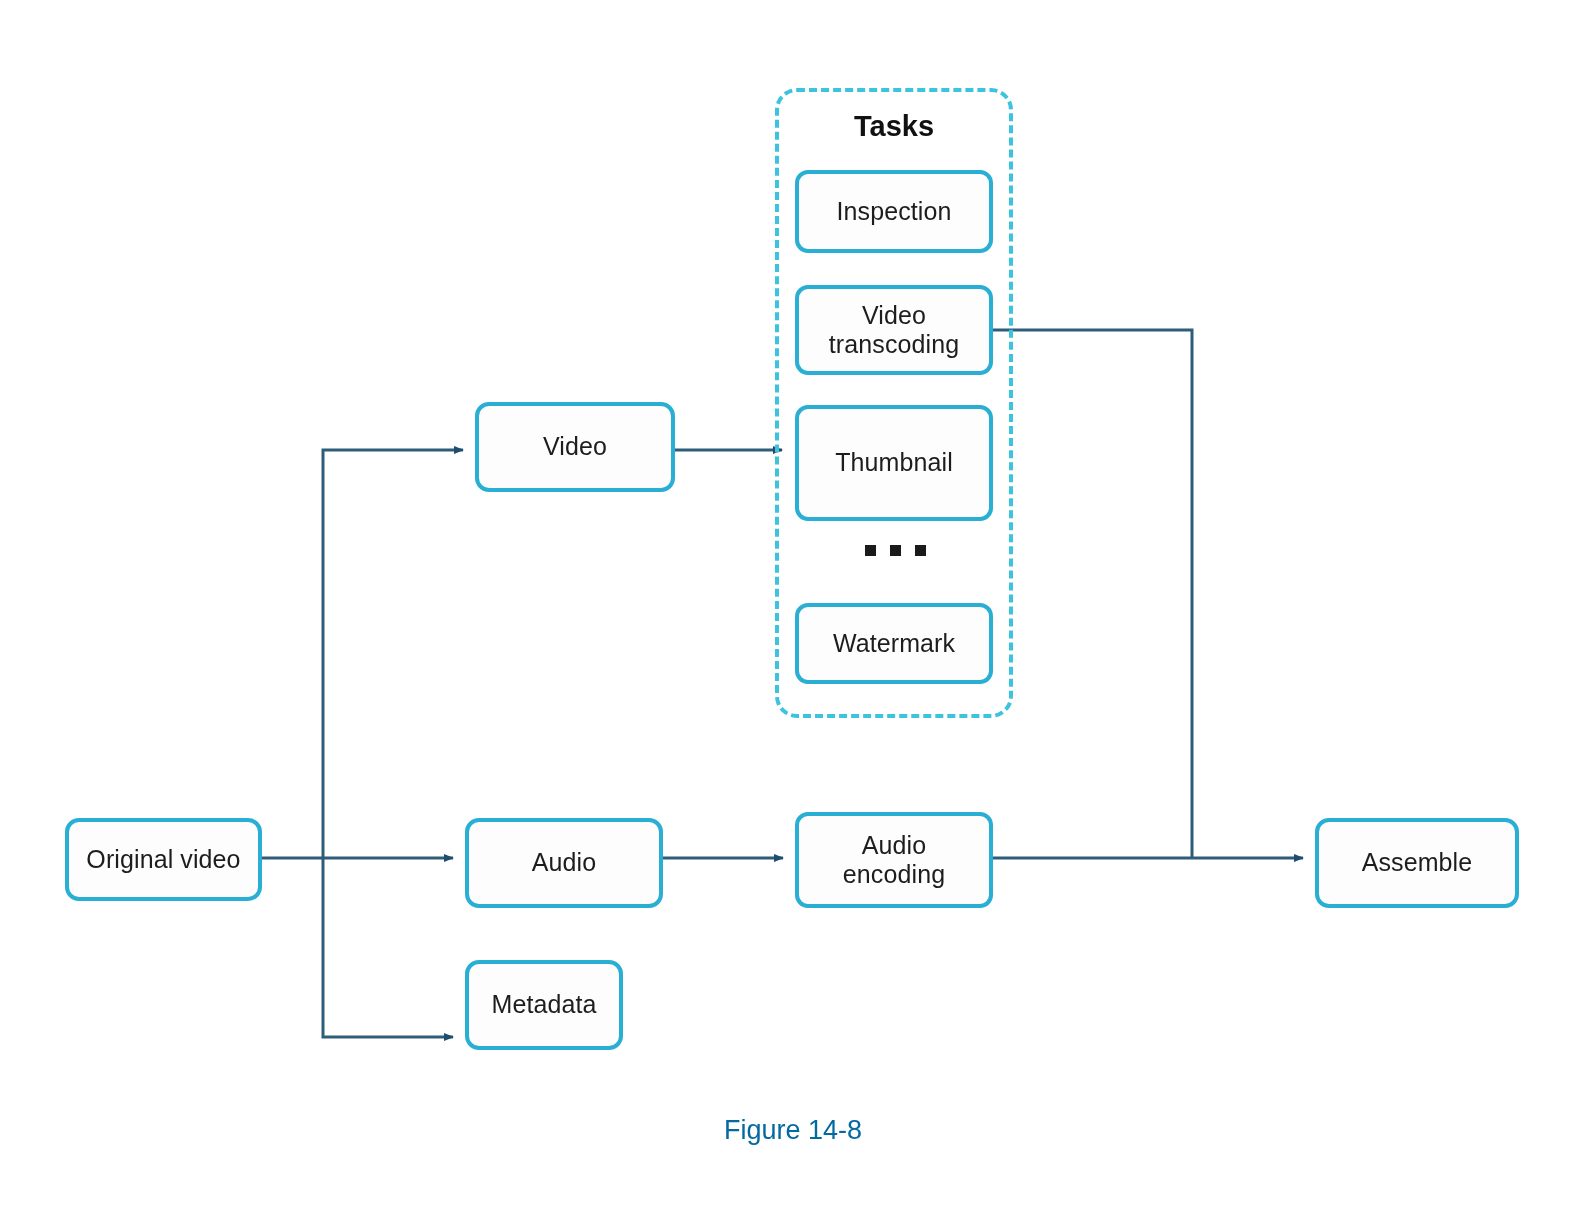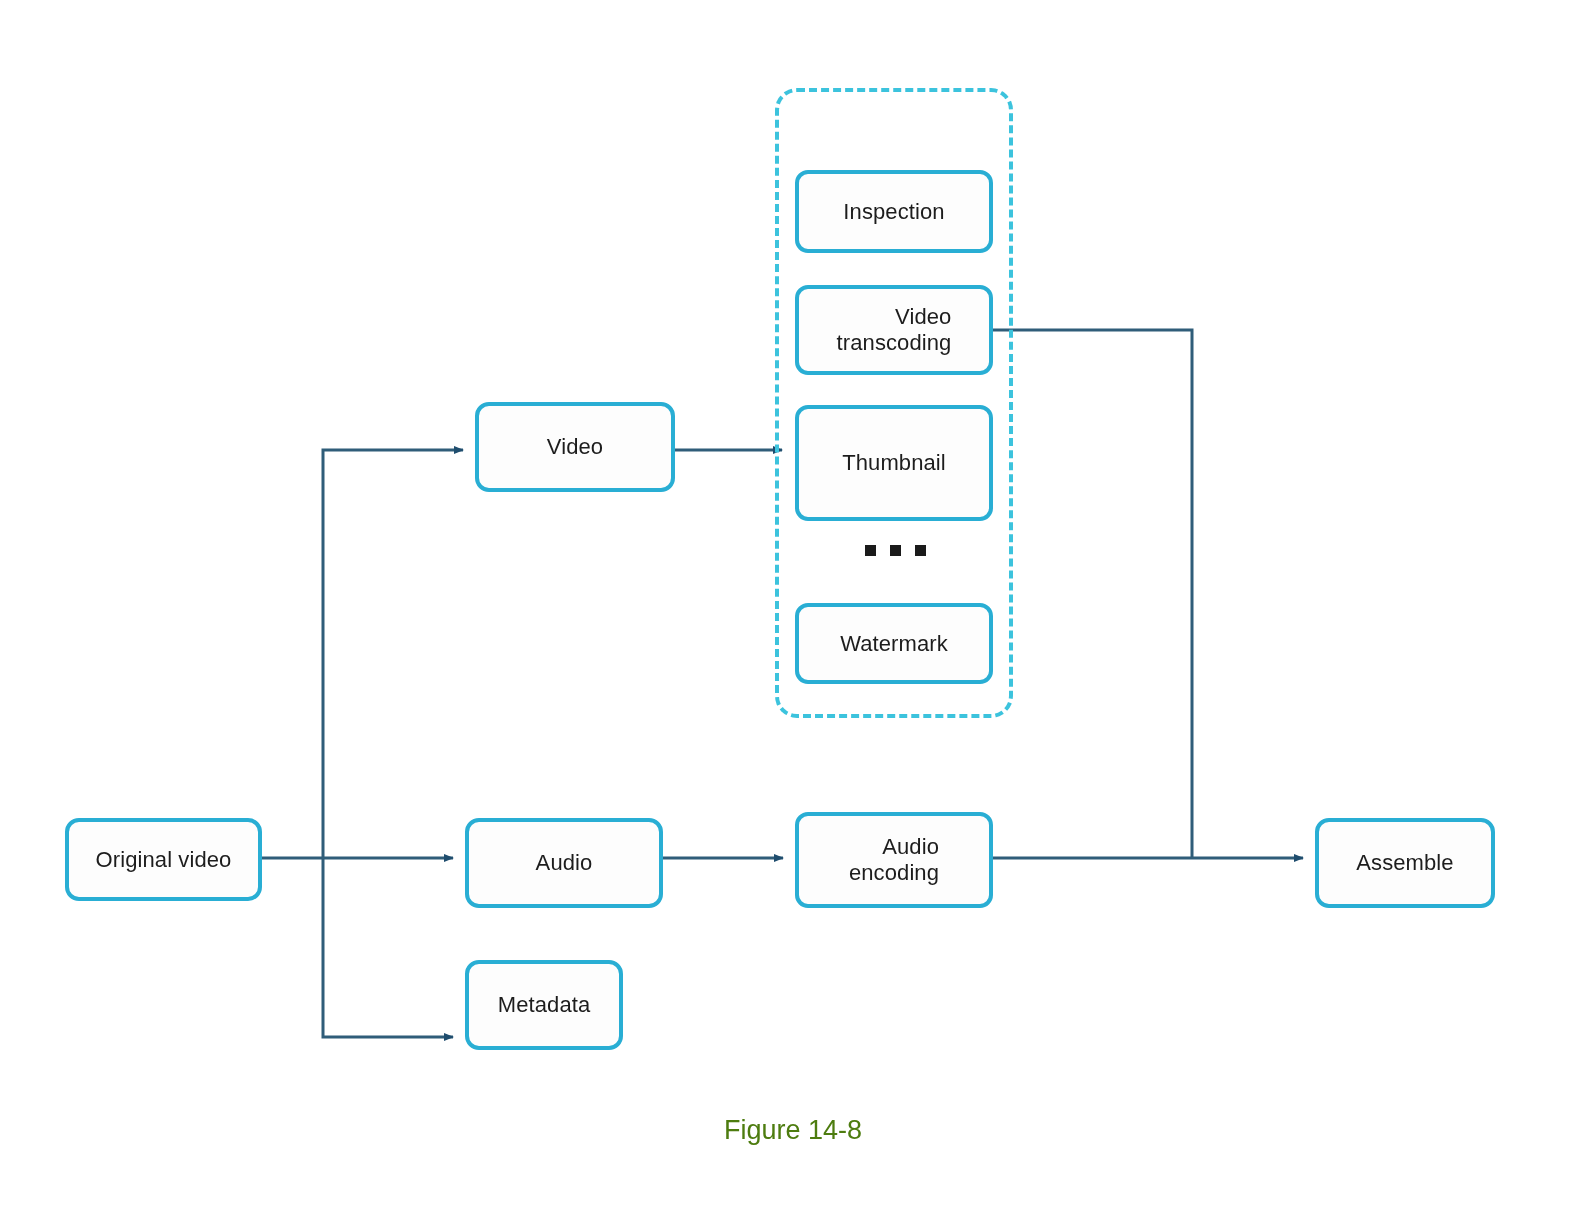--- a/index.html
+++ b/index.html
@@ -27,23 +27,23 @@
   }
   .node {
     position: absolute;
     box-sizing: border-box;
     background: #fdfdfd;
     border: 4px solid #29aed4;
     border-radius: 14px;
     display: flex;
     align-items: center;
     justify-content: center;
-    text-align: right;
+    text-align: center;
     color: #1d1d1d;
-    font-size: 22px;
+    font-size: 25px;
     line-height: 1.18;
     letter-spacing: 0.1px;
     z-index: 3;
   }
   .task-node {
     border-radius: 13px;
   }
   .group {
     position: absolute;
     box-sizing: border-box;
@@ -76,21 +76,21 @@
     width: 11px;
     height: 11px;
     background: #1a1a1a;
   }
   .caption {
     position: absolute;
     width: 100%;
     text-align: center;
     left: 0;
     font-size: 27px;
-    color: #4d7c0f;
+    color: #0369a1;
     z-index: 3;
   }
 </style>
 </head>
 <body>
 
 <div id="canvas">
 
   <svg id="wires" viewBox="0 0 1586 1210" xmlns="http://www.w3.org/2000/svg">
     <defs>
@@ -104,20 +104,21 @@
         <path d="M 323 858 L 453 858" fill="none" stroke="#2f5d79" stroke-width="3" stroke-linecap="butt" stroke-linejoin="miter" marker-end="url(#arrowhead)"></path>
         <path d="M 323 858 L 323 1037 L 453 1037" fill="none" stroke="#2f5d79" stroke-width="3" stroke-linecap="butt" stroke-linejoin="miter" marker-end="url(#arrowhead)"></path>
         <path d="M 675 450 L 782 450" fill="none" stroke="#2f5d79" stroke-width="3" stroke-linecap="butt" stroke-linejoin="miter" marker-end="url(#arrowhead)"></path>
         <path d="M 993 330 L 1192 330 L 1192 858" fill="none" stroke="#2f5d79" stroke-width="3" stroke-linecap="butt" stroke-linejoin="miter"></path>
         <path d="M 663 858 L 783 858" fill="none" stroke="#2f5d79" stroke-width="3" stroke-linecap="butt" stroke-linejoin="miter" marker-end="url(#arrowhead)"></path>
         <path d="M 993 858 L 1303 858" fill="none" stroke="#2f5d79" stroke-width="3" stroke-linecap="butt" stroke-linejoin="miter" marker-end="url(#arrowhead)"></path>
       </g>
   </svg>
 
   <div class="group" id="tasks-group" style="left: 775px; top: 88px; width: 238px; height: 630px; border-color: rgb(60, 195, 221);"></div>
+  <div class="group-title" id="tasks-title" style="left: 775px; width: 238px; top: 110px;">Tasks</div>
 
   <div id="nodes-layer">
       <div class="node" style="left: 65px; top: 818px; width: 197px; height: 83px; border-color: rgb(41, 174, 212);">
         <span style="white-space: pre-line;">Original video</span>
       </div>
       <div class="node" style="left: 475px; top: 402px; width: 200px; height: 90px; border-color: rgb(41, 174, 212);">
         <span style="white-space: pre-line;">Video</span>
       </div>
       <div class="node" style="left: 465px; top: 818px; width: 198px; height: 90px; border-color: rgb(41, 174, 212);">
         <span style="white-space: pre-line;">Audio</span>
@@ -135,21 +136,21 @@
       <div class="node task-node" style="left: 795px; top: 405px; width: 198px; height: 116px; border-color: rgb(41, 174, 212);">
         <span style="white-space: pre-line;">Thumbnail</span>
       </div>
       <div class="node task-node" style="left: 795px; top: 603px; width: 198px; height: 81px; border-color: rgb(41, 174, 212);">
         <span style="white-space: pre-line;">Watermark</span>
       </div>
       <div class="node task-node" style="left: 795px; top: 812px; width: 198px; height: 96px; border-color: rgb(41, 174, 212);">
         <span style="white-space: pre-line;">Audio
 encoding</span>
       </div>
-      <div class="node" style="left: 1315px; top: 818px; width: 180px; height: 90px; border-color: rgb(41, 174, 212);">
+      <div class="node" style="left: 1315px; top: 818px; width: 204px; height: 90px; border-color: rgb(41, 174, 212);">
         <span style="white-space: pre-line;">Assemble</span>
       </div>
     </div>
 
   <div class="ellipsis" id="tasks-ellipsis" style="left: 855px; top: 535px; width: 80px; height: 30px;">
       <i></i>
       <i></i>
       <i></i>
     </div>
 

